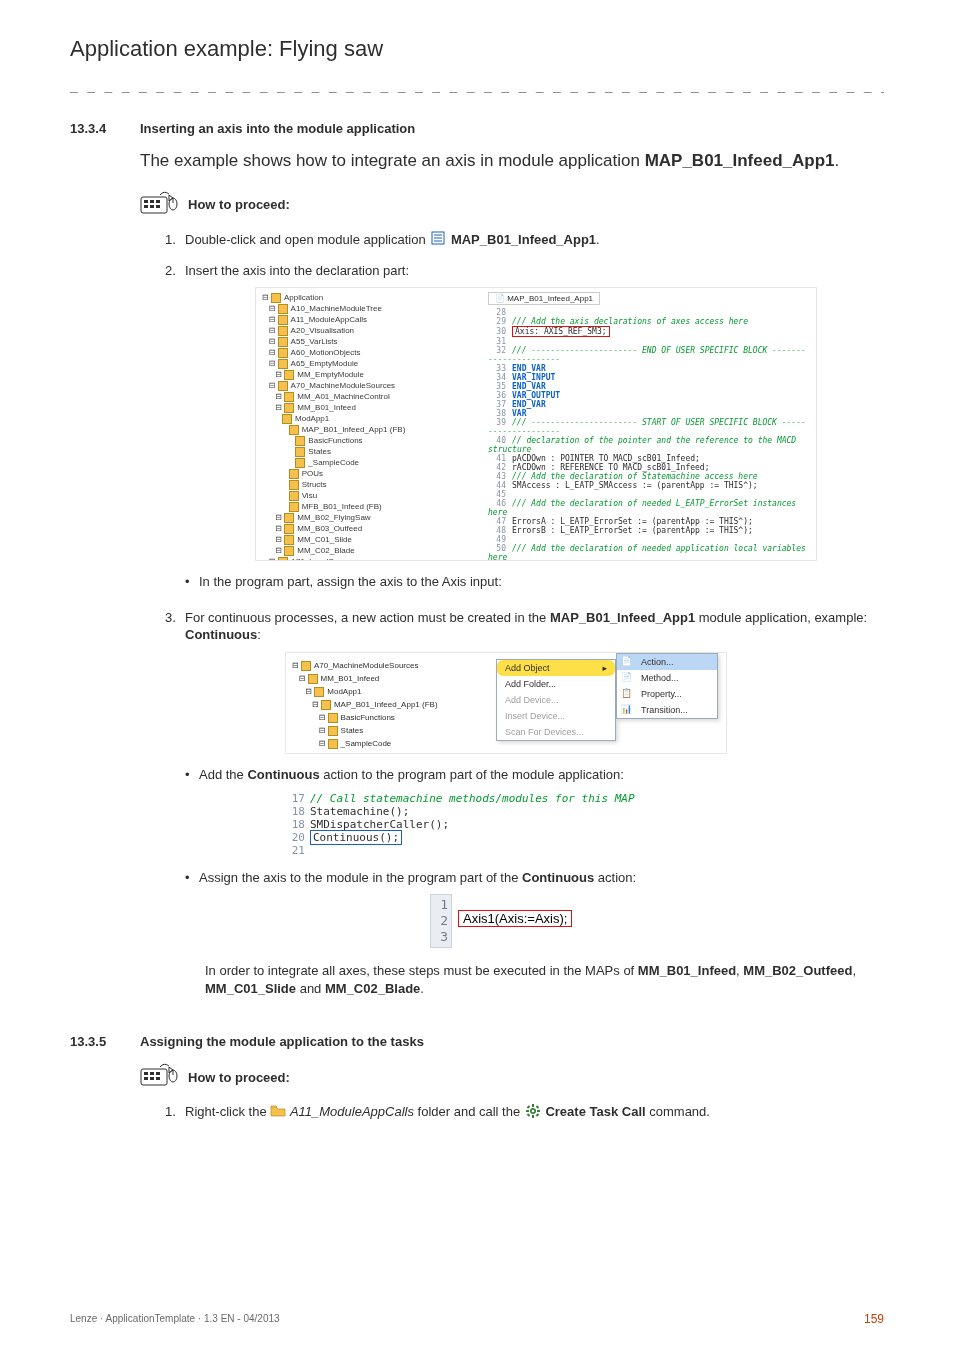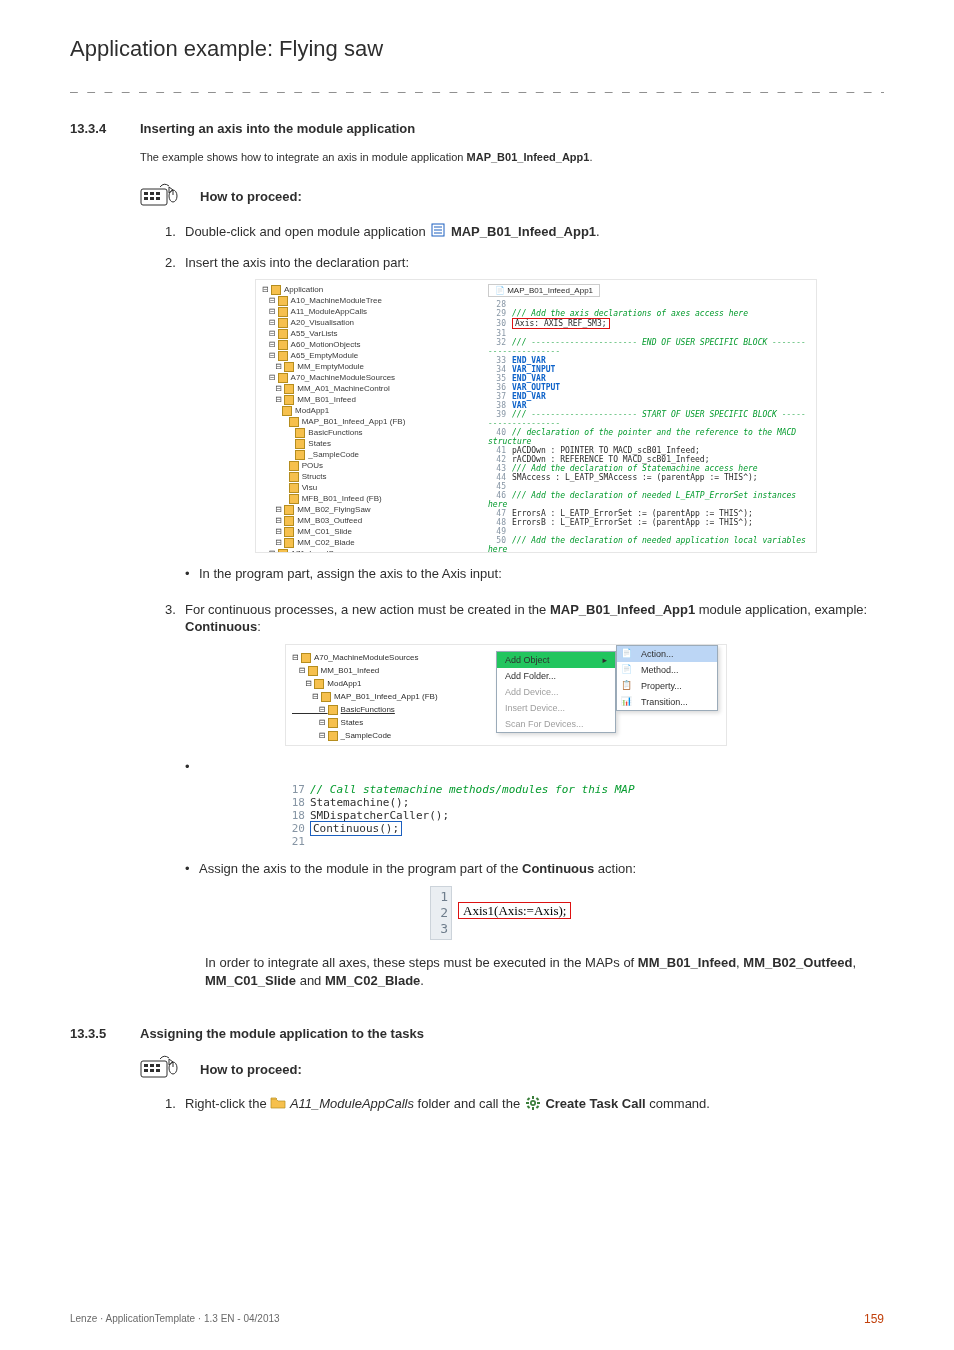--- a/index.html
+++ b/index.html
@@ -45,32 +45,31 @@
     width: 70px;
     flex-shrink: 0;
     font-weight: 700;
     font-size: 13px;
   }
   .section-title {
     font-weight: 700;
     font-size: 13px;
   }
   .body-text {
-    font-size: 11px;
+    font-size: 17px;
     margin-left: 70px;
     margin-top: 14px;
     line-height: 1.35;
   }
   .semibold { font-weight: 700; }
   .how-row {
     margin-left: 70px;
     margin-top: 18px;
     display: flex;
     align-items: center;
-    gap: 12px;
   }
   .icon-box {
     display: inline-block;
     margin-right: 10px;
   }
   .how-label {
     font-weight: 700;
     font-size: 13px;
   }
   .num-step {
@@ -158,21 +157,21 @@
   .small-imgbox .left-pane {
     position:absolute; left:0; top:0; bottom:0; width:210px;
     background:#fff; font-size:8px; padding:6px; box-sizing:border-box;
   }
   .small-imgbox .menu-pane {
     position:absolute; left:210px; top:6px; width:118px;
     background:#fff; border:1px solid #9babb9; font-size:9px;
     box-shadow: 2px 2px 4px rgba(0,0,0,.15);
   }
   .small-imgbox .menu-pane .mi { padding:3px 8px; }
-  .small-imgbox .menu-pane .mi.hi { background:#22c55e; }
+  .small-imgbox .menu-pane .mi.hi { background:#fde047;border-radius:6px; }
   .small-imgbox .submenu-pane {
     position:absolute; left:330px; top:0; width:100px;
     background:#fff; border:1px solid #9babb9; font-size:9px;
     box-shadow: 2px 2px 4px rgba(0,0,0,.15);
   }
   .small-imgbox .submenu-pane .mi { padding:3px 8px 3px 24px; position:relative; }
   .small-imgbox .submenu-pane .mi.hi { background:#bcd6f5; }
   .small-imgbox .submenu-pane .mi .micn { position:absolute; left:4px; top:2px; }
   .code-snip {
     margin:8px 0 0 215px;
@@ -187,21 +186,21 @@
     font-size:13px;
     display:flex;
   }
   .axis-snip .gcol {
     background:#eaeef2; color:#6e7d8c; padding:2px 3px; text-align:right; min-width:14px; line-height:16px;
     border:1px solid #ccd3da;
   }
   .axis-snip .codecol { padding:2px 6px; }
   .axis-snip .redbox2 {
     border:1.5px solid #d11; padding:0 4px; color:#000;
-    font-family:Liberation Serif, serif;
+    font-family:Liberation Sans, sans-serif;
   }
   .para {
     margin-left:135px;
     font-size:13px;
     margin-top:14px;
     line-height:1.4;
   }
   .footer {
     position: absolute;
     left: 70px;
@@ -320,41 +319,44 @@
       <span>For continuous processes, a new action must be created in the </span><span class="semibold">MAP_B01_Infeed_App1</span><span> module application, example: </span><span class="semibold">Continuous</span><span>:</span>
     </span>
   </div>
 
   <div class="small-imgbox">
     <div class="left-pane">
         <div class="tree-row" style="line-height: 13px;">⊟ <span class="fldicon"></span>A70_MachineModuleSources</div>
         <div class="tree-row" style="line-height: 13px;">&nbsp;&nbsp;&nbsp;⊟ <span class="fldicon"></span>MM_B01_Infeed</div>
         <div class="tree-row" style="line-height: 13px;">&nbsp;&nbsp;&nbsp;&nbsp;&nbsp;&nbsp;⊟ <span class="fldicon"></span>ModApp1</div>
         <div class="tree-row" style="line-height: 13px;">&nbsp;&nbsp;&nbsp;&nbsp;&nbsp;&nbsp;&nbsp;&nbsp;&nbsp;⊟ <span class="sel"><span class="fldicon"></span>MAP_B01_Infeed_App1 (FB)</span></div>
-        <div class="tree-row" style="line-height: 13px; text-decoration: underline;">&nbsp;&nbsp;&nbsp;&nbsp;&nbsp;&nbsp;&nbsp;&nbsp;&nbsp;&nbsp;&nbsp;&nbsp;⊟ <span class="fldicon"></span>BasicFunctions</div>
+        <div class="tree-row" style="line-height: 13px;">&nbsp;&nbsp;&nbsp;&nbsp;&nbsp;&nbsp;&nbsp;&nbsp;&nbsp;&nbsp;&nbsp;&nbsp;⊟ <span class="fldicon"></span>BasicFunctions</div>
         <div class="tree-row" style="line-height: 13px;">&nbsp;&nbsp;&nbsp;&nbsp;&nbsp;&nbsp;&nbsp;&nbsp;&nbsp;&nbsp;&nbsp;&nbsp;⊟ <span class="fldicon"></span>States</div>
         <div class="tree-row" style="line-height: 13px;">&nbsp;&nbsp;&nbsp;&nbsp;&nbsp;&nbsp;&nbsp;&nbsp;&nbsp;&nbsp;&nbsp;&nbsp;⊟ <span class="fldicon"></span>_SampleCode</div>
       </div>
     <div class="menu-pane">
         <div class="mi hi">Add Object<span style="float: right;">▸</span></div>
         <div class="mi">Add Folder...</div>
         <div class="mi" style="color: rgb(158, 158, 158);">Add Device...</div>
         <div class="mi" style="color: rgb(158, 158, 158);">Insert Device...</div>
         <div class="mi" style="color: rgb(158, 158, 158);">Scan For Devices...</div>
       </div>
     <div class="submenu-pane">
         <div class="mi hi">Action...<span class="micn">📄</span></div>
         <div class="mi">Method...<span class="micn">📄</span></div>
         <div class="mi">Property...<span class="micn">📋</span></div>
         <div class="mi">Transition...<span class="micn">📊</span></div>
       </div>
   </div>
 
   <div class="bullet-step">
     <span class="dot">•</span>
+    <span>
+      <span>Add the </span><span class="semibold">Continuous</span><span> action to the program part of the module application:</span>
+    </span>
   </div>
 
   <div class="code-snip">
     <div><span class="cg">17</span><span class="cmnt">// Call statemachine methods/modules for this MAP</span></div>
     <div><span class="cg">18</span><span>Statemachine();</span></div>
     <div><span class="cg">18</span><span>SMDispatcherCaller();</span></div>
     <div><span class="cg">20</span><span class="bluebox">Continuous();</span></div>
     <div><span class="cg">21</span></div>
   </div>
 

